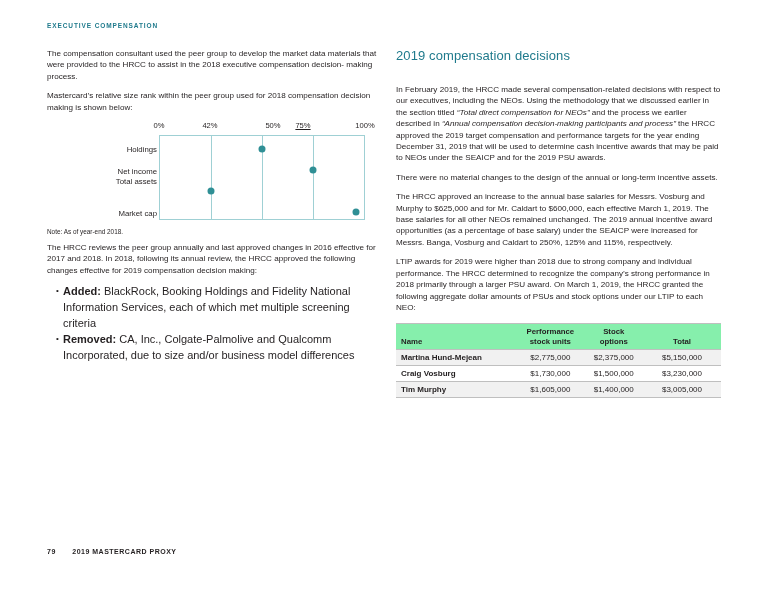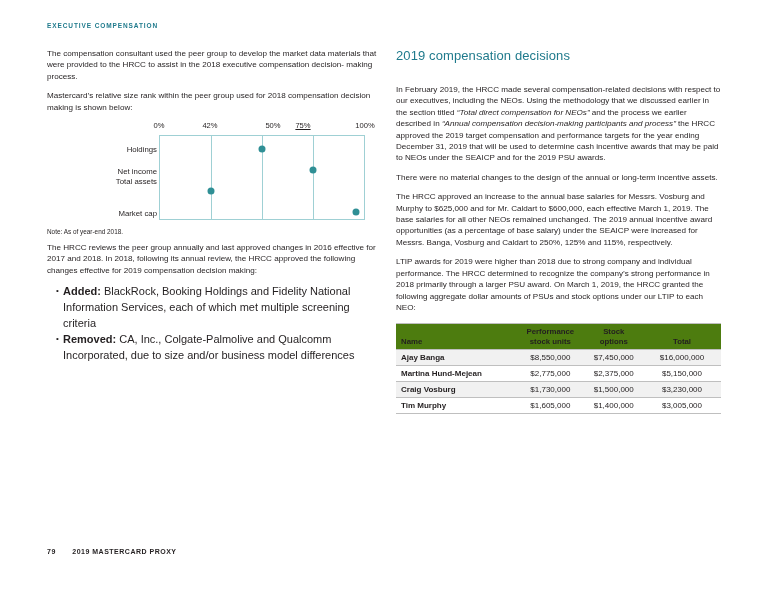--- a/index.html
+++ b/index.html
@@ -151,21 +151,21 @@
     font-size: 7.8px;
     text-align: center;
     line-height: 9.6px;
     padding-bottom: 2px;
   }
   table.neo thead th.name-h { text-align: left; vertical-align: bottom; }
   table.neo tbody td.nm { text-align: left; font-weight: bold; }
   table.neo tbody td.num { text-align: center; }
   table.neo tbody tr:nth-child(odd) td { background: #f1f1f1; }
   table.neo tbody tr:nth-child(even) td { background: #ffffff; }
-  table.neo thead th { background: #4d7c0f; }
+  table.neo thead th { background: #86efac; }
 
   
   .footer {
     position: absolute;
     left: 47px; bottom: 34px;
     font-size: 7px;
     font-weight: bold;
     letter-spacing: 0.5px;
     color: #231f20;
   }
@@ -234,26 +234,20 @@
       <thead>
         <tr>
           <th class="name-h" style="width:37%">Name</th>
           <th style="width:21%">Performance stock units</th>
           <th style="width:18%">Stock options</th>
           <th style="width:24%">Total</th>
         </tr>
       </thead>
       <tbody>
         <tr>
-          <td class="nm">Ajay Banga</td>
-          <td class="num">$8,550,000</td>
-          <td class="num">$7,450,000</td>
-          <td class="num">$16,000,000</td>
-        </tr>
-        <tr>
           <td class="nm">Martina Hund-Mejean</td>
           <td class="num">$2,775,000</td>
           <td class="num">$2,375,000</td>
           <td class="num">$5,150,000</td>
         </tr>
         <tr>
           <td class="nm">Craig Vosburg</td>
           <td class="num">$1,730,000</td>
           <td class="num">$1,500,000</td>
           <td class="num">$3,230,000</td>

